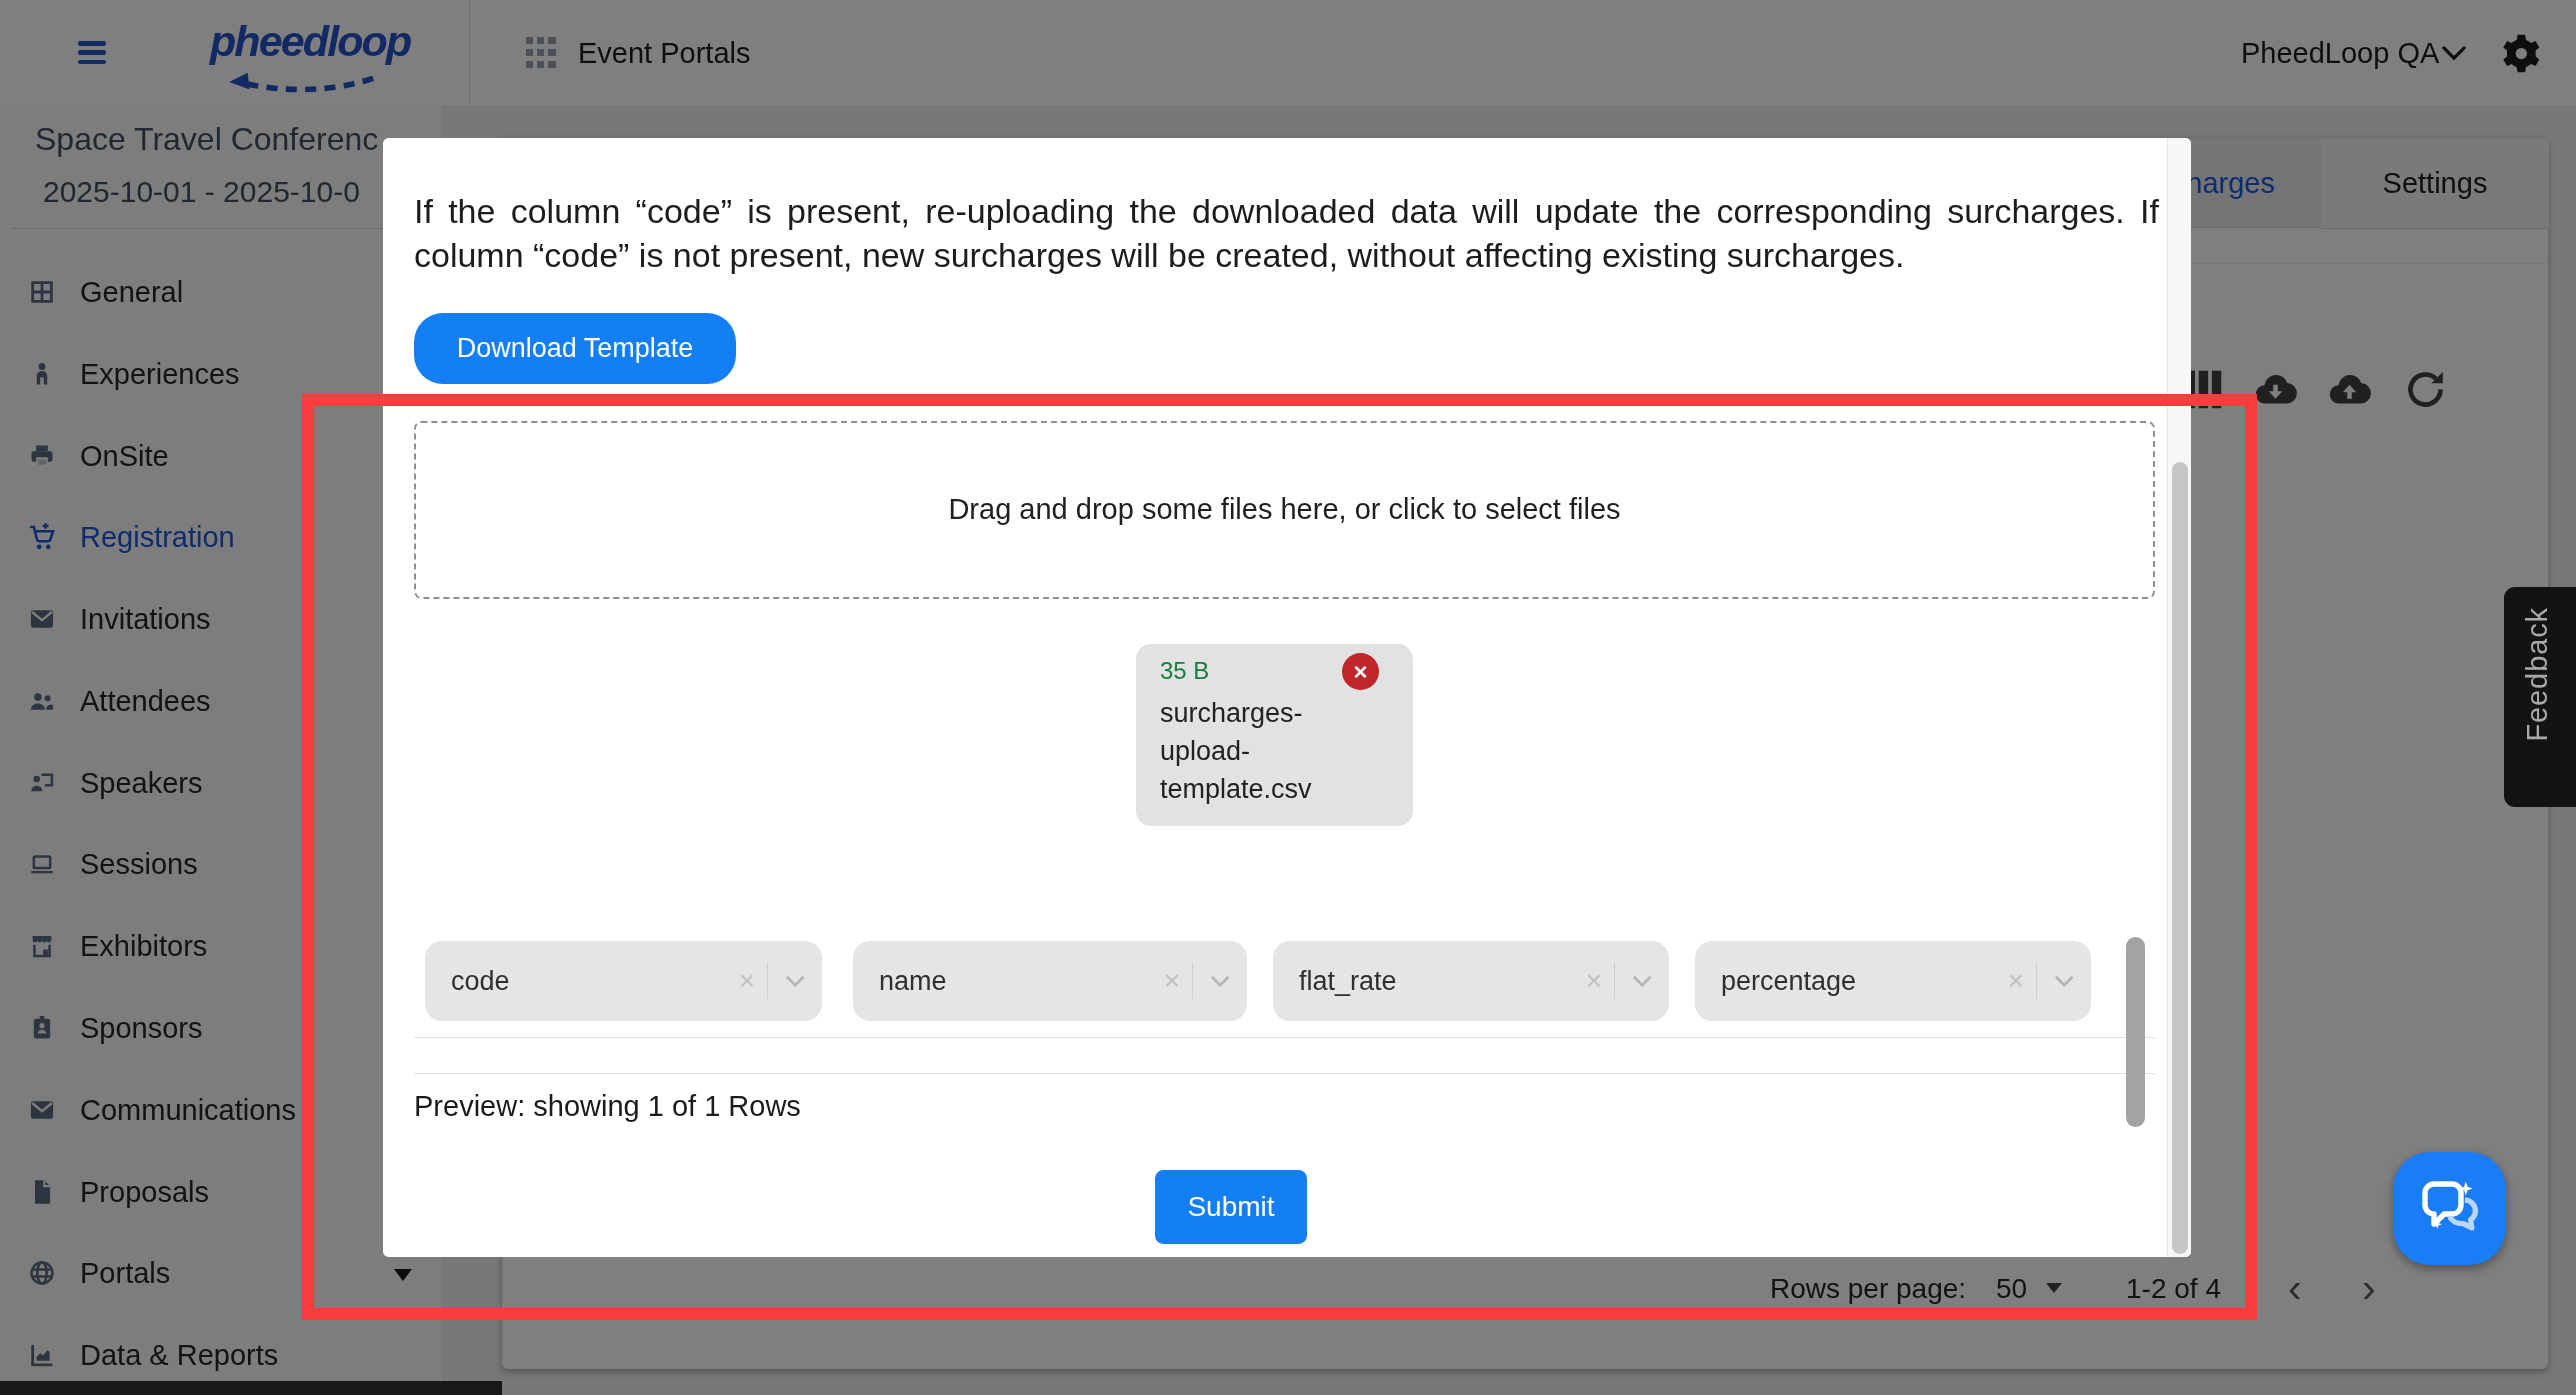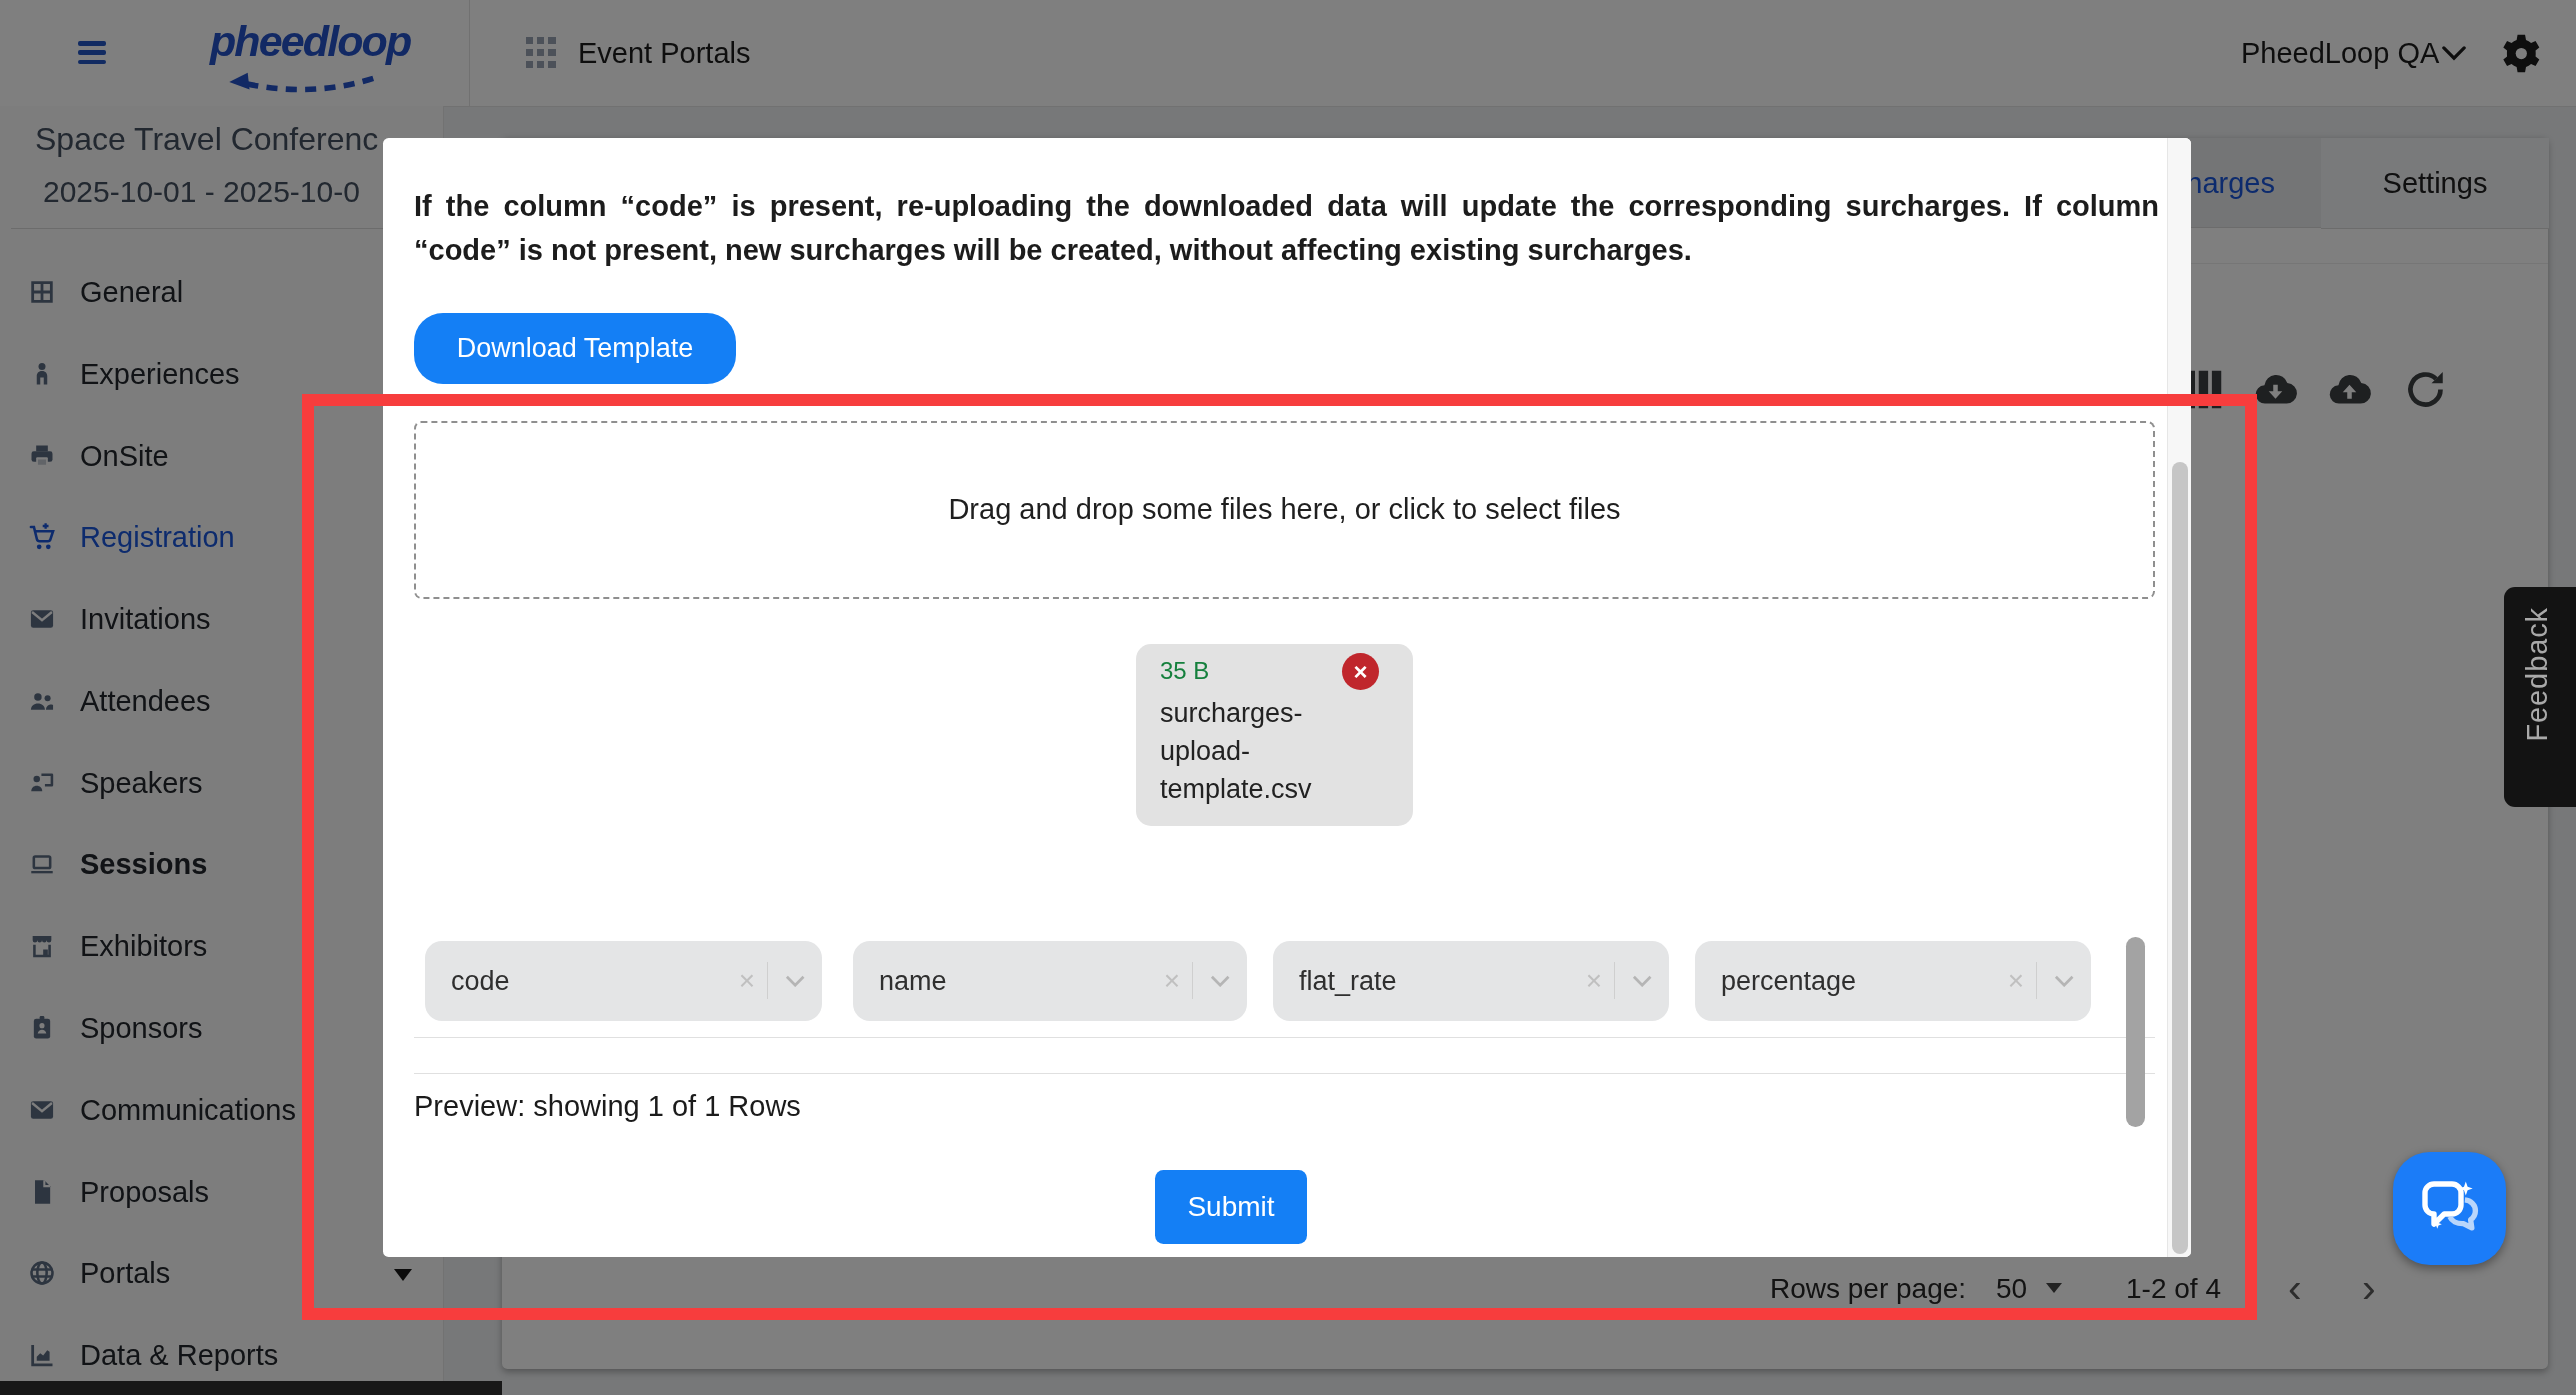--- a/index.html
+++ b/index.html
@@ -30,21 +30,21 @@
                   line-height:90px;text-align:right;padding-right:46px;box-sizing:border-box;}
   #tab-settings{left:1819px;width:228px;background:#f3f4f6;color:#202020;font-size:29px;line-height:90px;text-align:center;}
   .toolbar-icn{position:absolute;top:229px;width:45px;height:45px;}
   .pag-text{position:absolute;top:1136px;height:30px;line-height:30px;font-size:28px;color:#262626;}
   .caret-down{position:absolute;width:0;height:0;border-left:8.4px solid transparent;border-right:8.4px solid transparent;border-top:10.2px solid #444;}
   .pag-arrow{position:absolute;top:1126px;font-size:41px;color:#5a5a5a;line-height:48px;}
   
   #overlay{left:0;top:0;width:2576px;height:1396px;background:rgba(0,0,0,.5);z-index:10;}
   
   #modal{left:383px;top:138px;width:1808px;height:1119px;background:#ffffff;border-radius:5.6px;z-index:20;overflow:hidden;}
-  #modal-desc{position:absolute;left:31px;top:16.7px;width:1745px;font-size:29px;line-height:44px;color:#1c1c1c;text-align:justify;font-weight:bold;}
+  #modal-desc{position:absolute;left:31px;top:16.7px;width:1745px;font-size:34px;line-height:44px;color:#1c1c1c;text-align:justify;}
   .blue-btn{position:absolute;background:#147ff5;color:#ffffff;border:none;border-radius:8.4px;
             font-family:"Liberation Sans",sans-serif;cursor:pointer;}
   #dropzone{position:absolute;left:31px;top:283px;width:1741px;height:178px;border:2.8px dashed #8f8f8f;border-radius:7.4px;box-sizing:border-box;cursor:pointer;}
   #dropzone span{position:absolute;left:0;top:0;width:100%;text-align:center;line-height:173px;font-size:29px;color:#1f1f1f;}
   #file-chip{position:absolute;left:753px;top:506px;width:277px;height:182px;background:#e2e2e2;border-radius:15px;}
   #chip-size{position:absolute;left:24px;top:13px;font-size:24px;color:#15803d;}
   #chip-name{position:absolute;left:24px;top:50px;width:232px;font-size:27px;line-height:38px;color:#222;overflow-wrap:anywhere;}
   #chip-close{position:absolute;left:206px;top:9.3px;width:37px;height:37px;border-radius:50%;background:#c0262c;border:none;
               color:#fff;font-size:24px;font-weight:bold;line-height:37px;text-align:center;padding:0;cursor:pointer;}
   .sel-box{position:absolute;top:803px;height:80px;background:#e4e5e6;border-radius:17px;cursor:pointer;}
@@ -159,21 +159,21 @@
       <span class="lbl">Attendees</span>
     </div>
     <div class="side-item" style="top:636px;">
       <svg class="icn" viewBox="0 0 24 24">
           <path d="M11.5 5h9v9h-6" fill="none" stroke="currentColor" stroke-width="2.2" stroke-linejoin="round"></path>
           <circle cx="7.5" cy="8.5" r="2.8" fill="currentColor"></circle>
           <path d="M2.8 19c0-2.8 2.1-4.6 4.7-4.6s4.7 1.8 4.7 4.6z" fill="currentColor"></path>
         </svg>
       <span class="lbl">Speakers</span>
     </div>
-    <div class="side-item" style="top:717px;font-weight:bold;">
+    <div class="side-item" style="top:717px;">
       <svg class="icn" viewBox="0 0 24 24">
           <rect x="5" y="5.5" width="14" height="10" rx="1.2" fill="none" stroke="currentColor" stroke-width="2.2"></rect>
           <path d="M2.8 18h18.4v2H2.8z" fill="currentColor"></path>
         </svg>
       <span class="lbl">Sessions</span>
     </div>
     <div class="side-item" style="top:799px;">
       <svg class="icn" viewBox="0 0 24 24">
           <path d="M4 3.5h16V7a2 2 0 0 1-4 0 2 2 0 0 1-4 0 2 2 0 0 1-4 0 2 2 0 0 1-4 0z" fill="currentColor"></path>
           <path d="M5.5 11v9.5h13V11" fill="none" stroke="currentColor" stroke-width="2.2"></path>

